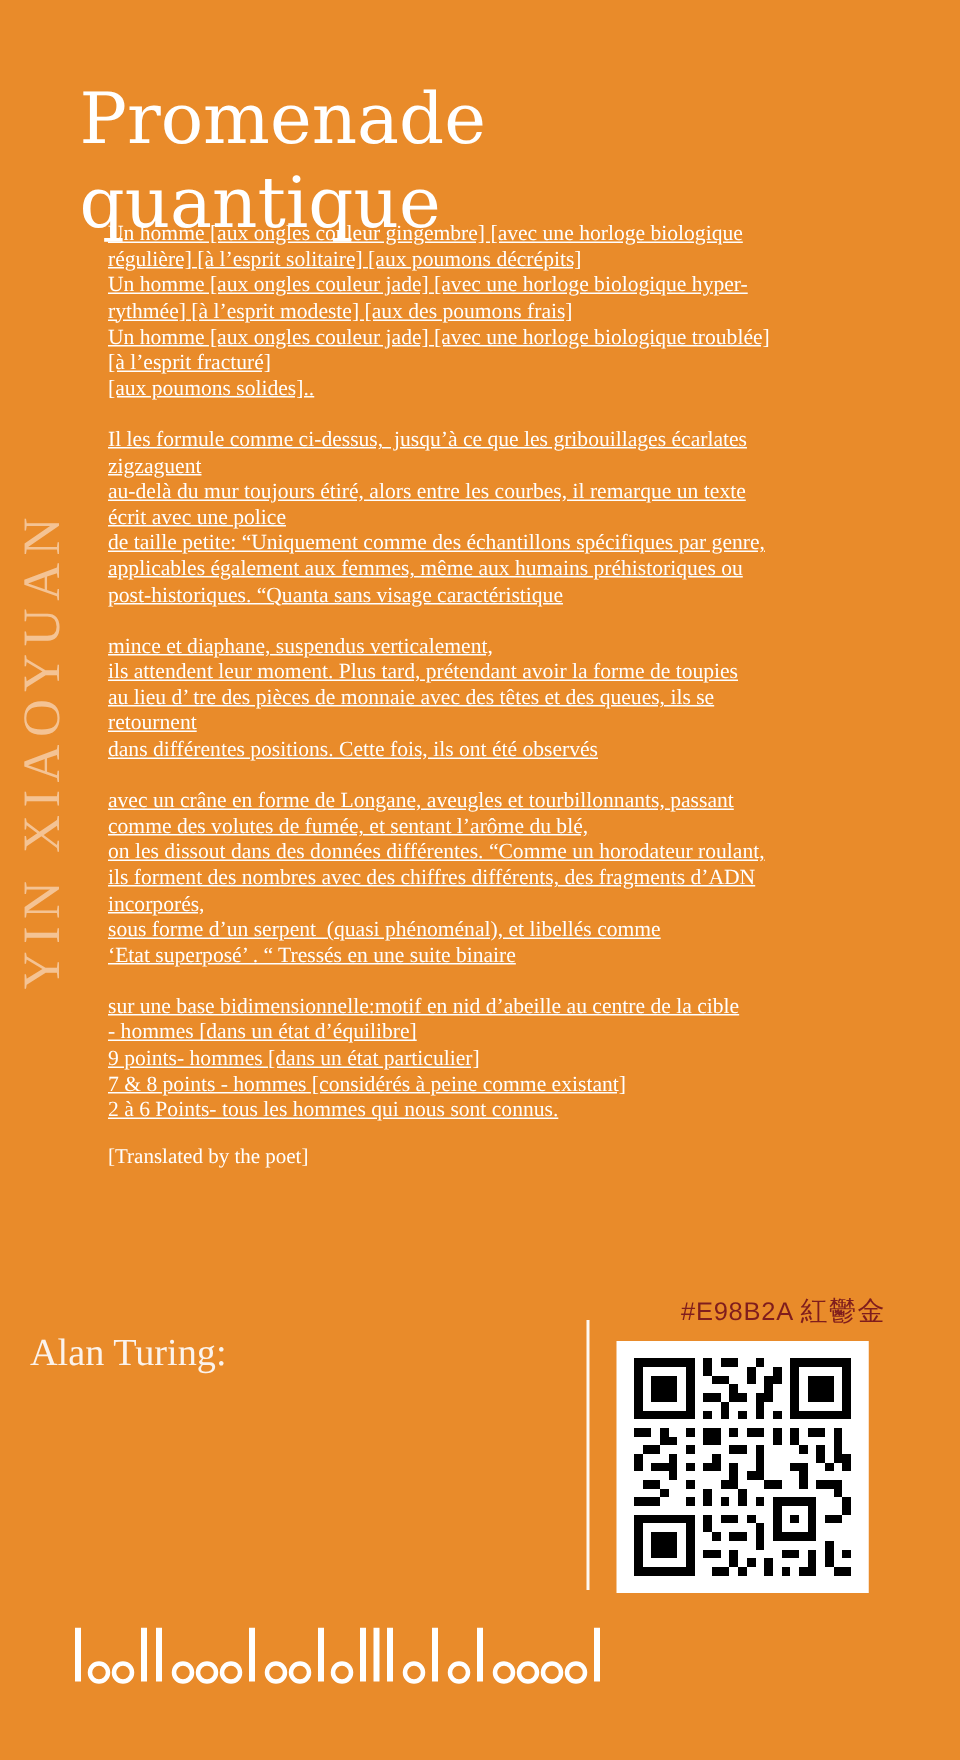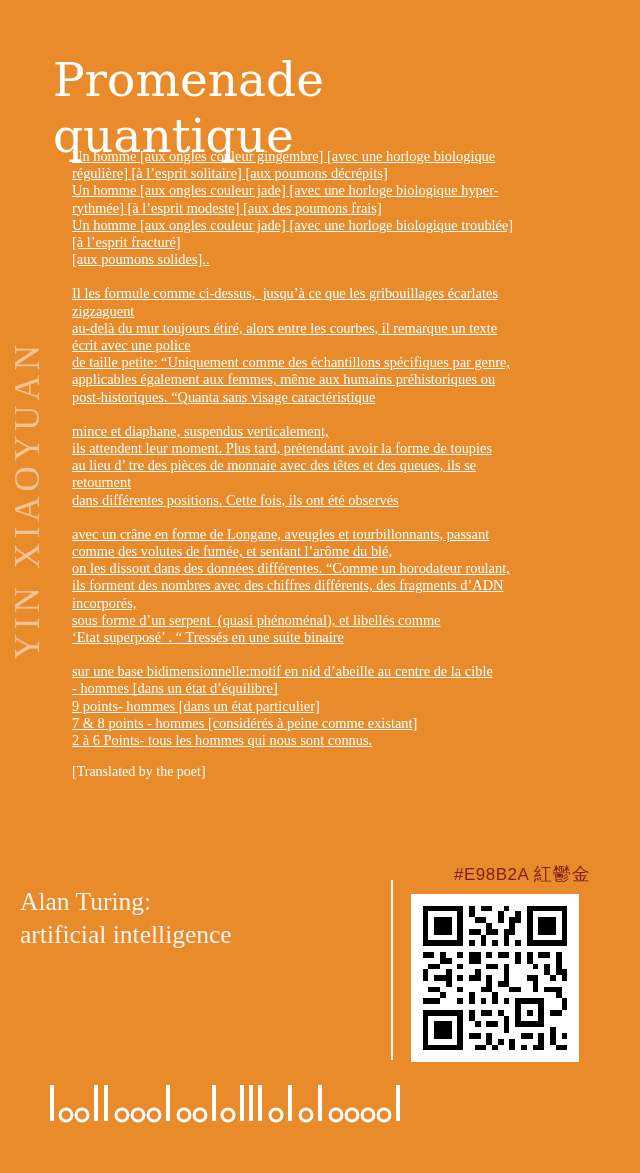--- a/index.html
+++ b/index.html
@@ -187,21 +187,20 @@
 - hommes [dans un état d’équilibre]
 9 points- hommes [dans un état particulier]
 7 &amp; 8 points - hommes [considérés à peine comme existant]
 2 à 6 Points- tous les hommes qui nous sont connus.</p>
     <p class="credit-note">[Translated by the poet]</p>
   </div>
 
   <div class="feature">
     <div class="feature-text">
       <div>Alan Turing:</div>
-      <div>artificial intelligence</div>
     </div>
 
     <div class="feature-divider"></div>
 
     <div class="hexcode">
       <span>#E98B2A</span>
       <span class="cjk">紅鬱金</span>
     </div>
 
     <div class="qr-wrap">

